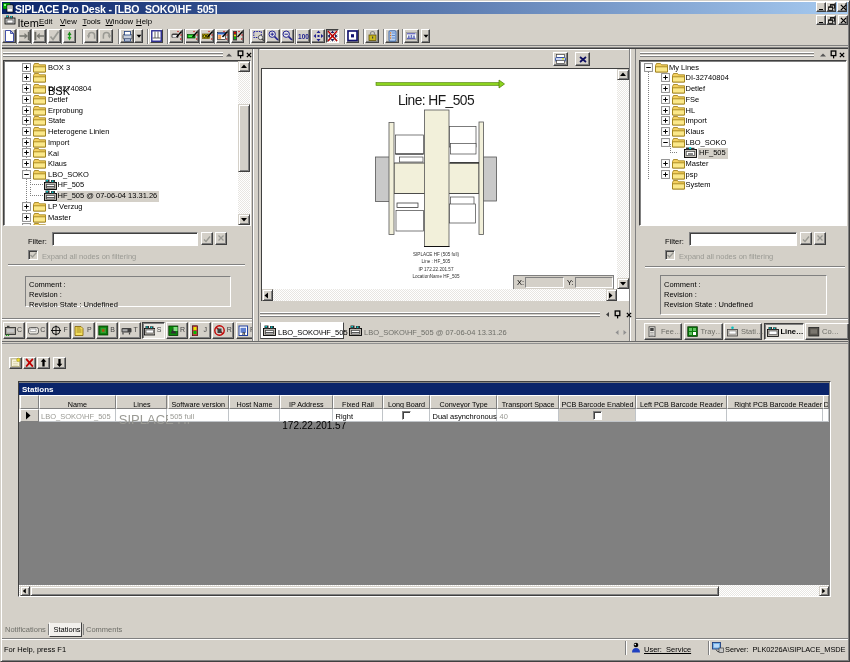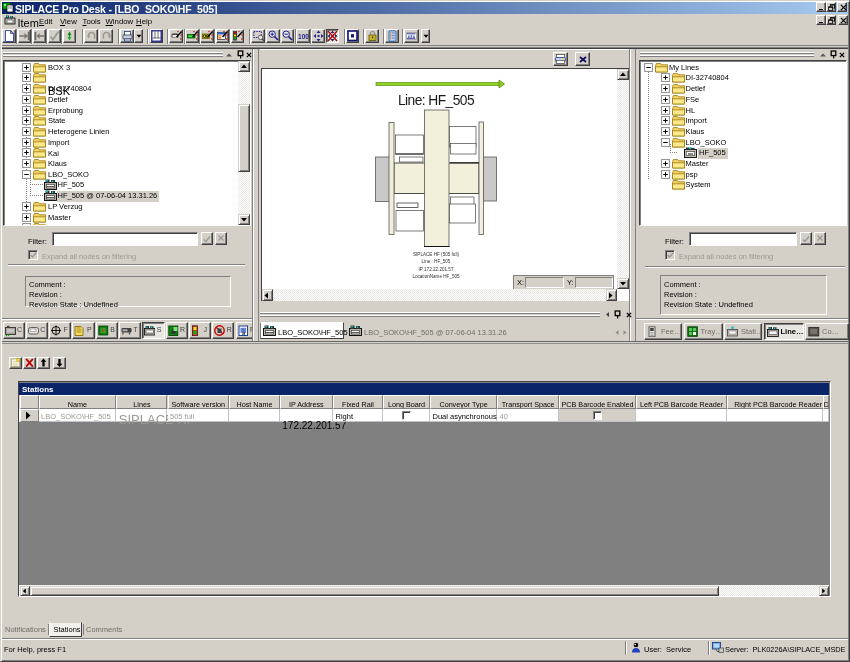--- a/index.html
+++ b/index.html
@@ -958,20 +958,20 @@
 <div class="abs" style="left:47.5px;top:624px;width:1px;height:11px;background:#808080;"></div>
 <div class="abs" style="left:83px;top:624px;width:1px;height:11px;background:#808080;"></div>
 <div class="abs" style="left:2px;top:638px;width:846px;height:22px;background:#d4d0c8;border-top:1px solid #808080;box-shadow:inset 0 1px 0 #fff;"></div>
 <div class="abs" style="left:4px;top:645px;font-size:7.5px;">For Help, press F1</div>
 <div class="abs" style="left:625px;top:641px;width:1px;height:14px;background:#808080;box-shadow:1px 0 0 #fff;"></div>
 <svg class="abs" style="left:631px;top:642px" width="10" height="11" viewBox="0 0 10 11">
 <circle cx="5" cy="3" r="2.3" fill="#000"></circle>
 <path d="M1 10.5 Q1 6 5 6 Q9 6 9 10.5 z" fill="#2040c0"></path>
 <circle cx="4.2" cy="2.6" r="0.8" fill="#fff"></circle>
 </svg>
-<div class="abs" style="left:644px;top:645px;font-size:7.5px;">User:&nbsp;&nbsp;Service</div>
+<div class="abs" style="left:644px;top:645px;font-size:7.5px;text-decoration:underline;">User:&nbsp;&nbsp;Service</div>
 <div class="abs" style="left:708px;top:641px;width:1px;height:14px;background:#808080;box-shadow:1px 0 0 #fff;"></div>
 <svg class="abs" style="left:712px;top:642px" width="12" height="11" viewBox="0 0 12 11">
 <rect x="0.5" y="0.5" width="8" height="6.5" fill="#70b0e8" stroke="#204080" stroke-width="0.9"></rect>
 <rect x="2" y="2" width="5" height="3.5" fill="#b8d8f8"></rect>
 <path d="M4 7.5 L5.5 9.5 L9.5 9.5" stroke="#404040" stroke-width="1" fill="none"></path>
 <rect x="7" y="6" width="4.5" height="4.5" fill="#c8c8c8" stroke="#404040" stroke-width="0.7"></rect>
 </svg>
 <div class="abs" style="left:725px;top:645px;font-size:7.4px;letter-spacing:-0.05px;">Server:&nbsp;&nbsp;PLK0226A\SIPLACE_MSDE</div>
 </body></html>

